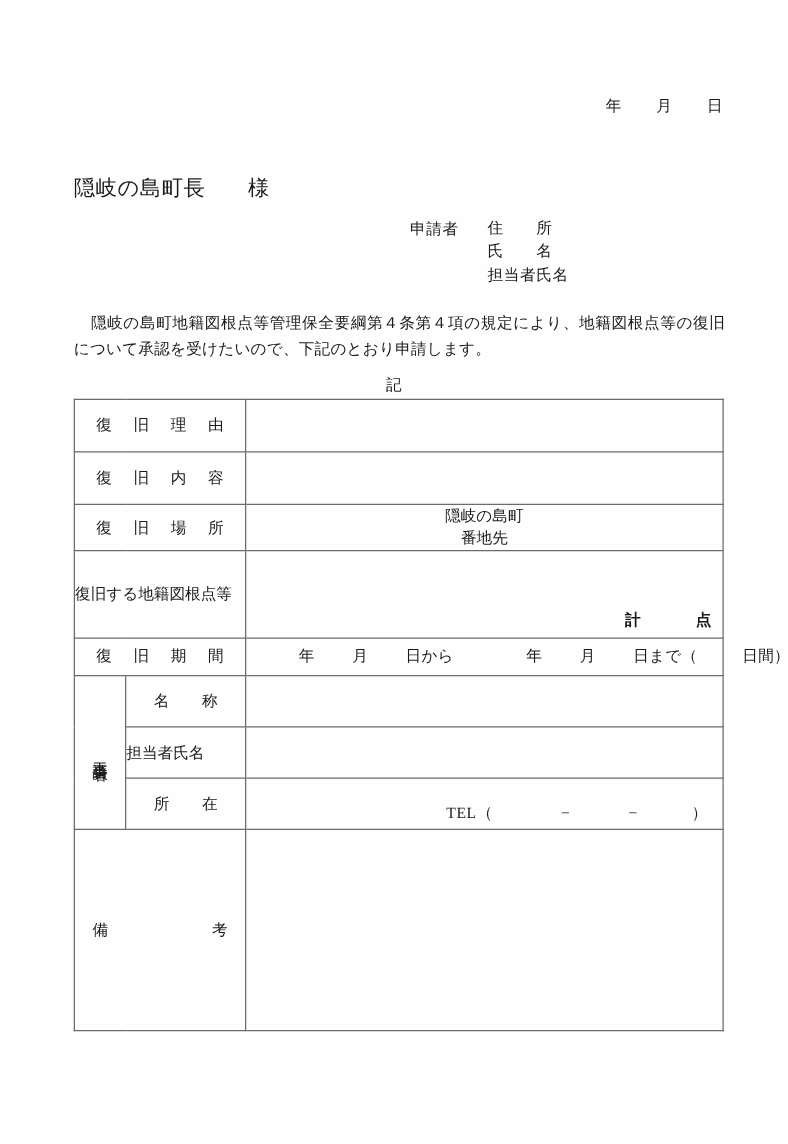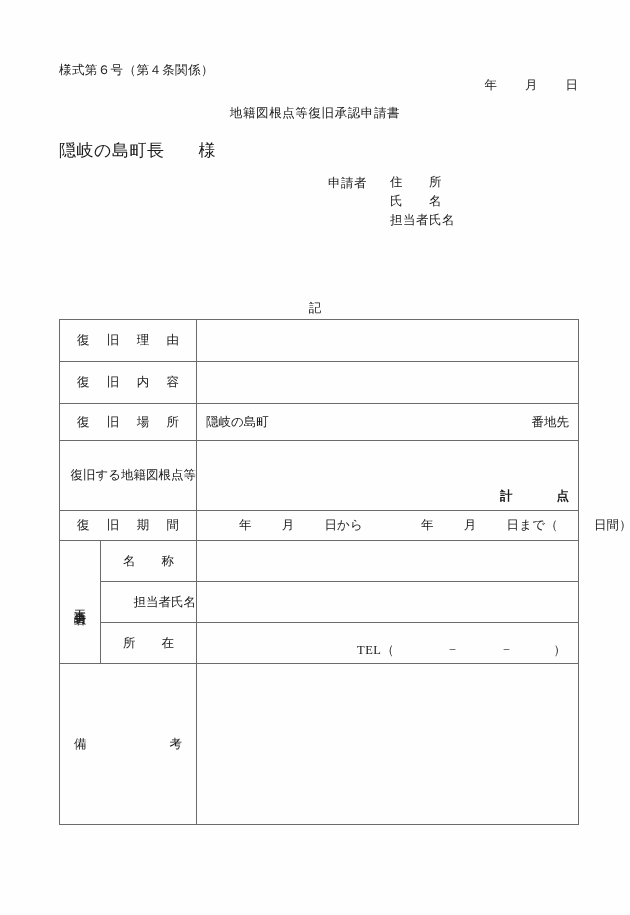--- a/index.html
+++ b/index.html
@@ -126,21 +126,21 @@
     padding: 0 17px;
     white-space: nowrap;
   }
   .lbl-spread-narrow {
     display: flex;
     justify-content: space-between;
     padding: 0 22px;
     white-space: nowrap;
   }
   .lbl-plain {
-    text-align: right;
+    text-align: left;
     white-space: nowrap;
     font-family: Liberation Serif, serif;
   }
 
   .cell-pad { padding: 0 8px; }
 
   
   .vert-label {
     writing-mode: vertical-rl;
     text-orientation: upright;
@@ -159,20 +159,21 @@
     justify-content: center;
     height: 100%;
   }
 
   .place-row {
     display: flex;
     justify-content: space-between;
     align-items: center;
     padding: 0 9px;
     white-space: nowrap;
+    flex-direction: column;
   }
 
   .tally-cell {
     position: relative;
     height: 100%;
   }
   .tally-line {
     position: absolute;
     right: 9px;
     bottom: 5px;
@@ -210,41 +211,42 @@
     justify-content: space-between;
     padding: 0 14px;
     white-space: nowrap;
   }
 </style>
 </head>
 <body>
 
 <div class="page">
 
-  <div class="form-no">様式第６号（第４条関係）</div>
 
   <div class="date-line">
     <span class="y">年</span><span class="m">月</span><span class="d">日</span>
   </div>
 
-  <div class="doc-title">地籍図根点等復旧承認申請書</div>
 
   <div class="addressee">
     <span>隠岐の島町長</span><span class="sama">様</span>
   </div>
 
   <div class="applicant">
     <div class="applicant-label">申請者</div>
     <div class="applicant-fields">
       <div>住　　所</div>
       <div>氏　　名</div>
       <div>担当者氏名</div>
     </div>
   </div>
 
+  <div class="body-text">
+    <span class="indent">隠岐の島町地籍図根点等管理保全要綱第４条第４項の規定により、地籍図根点等の復旧について承認を受けたいので、下記のとおり申請します。</span>
+  </div>
 
   <div class="ki-mark">記</div>
 
   <table class="form-table">
     <colgroup>
       <col style="width:41px">
       <col style="width:96px">
       <col style="width:382px">
     </colgroup>
     <tbody>

